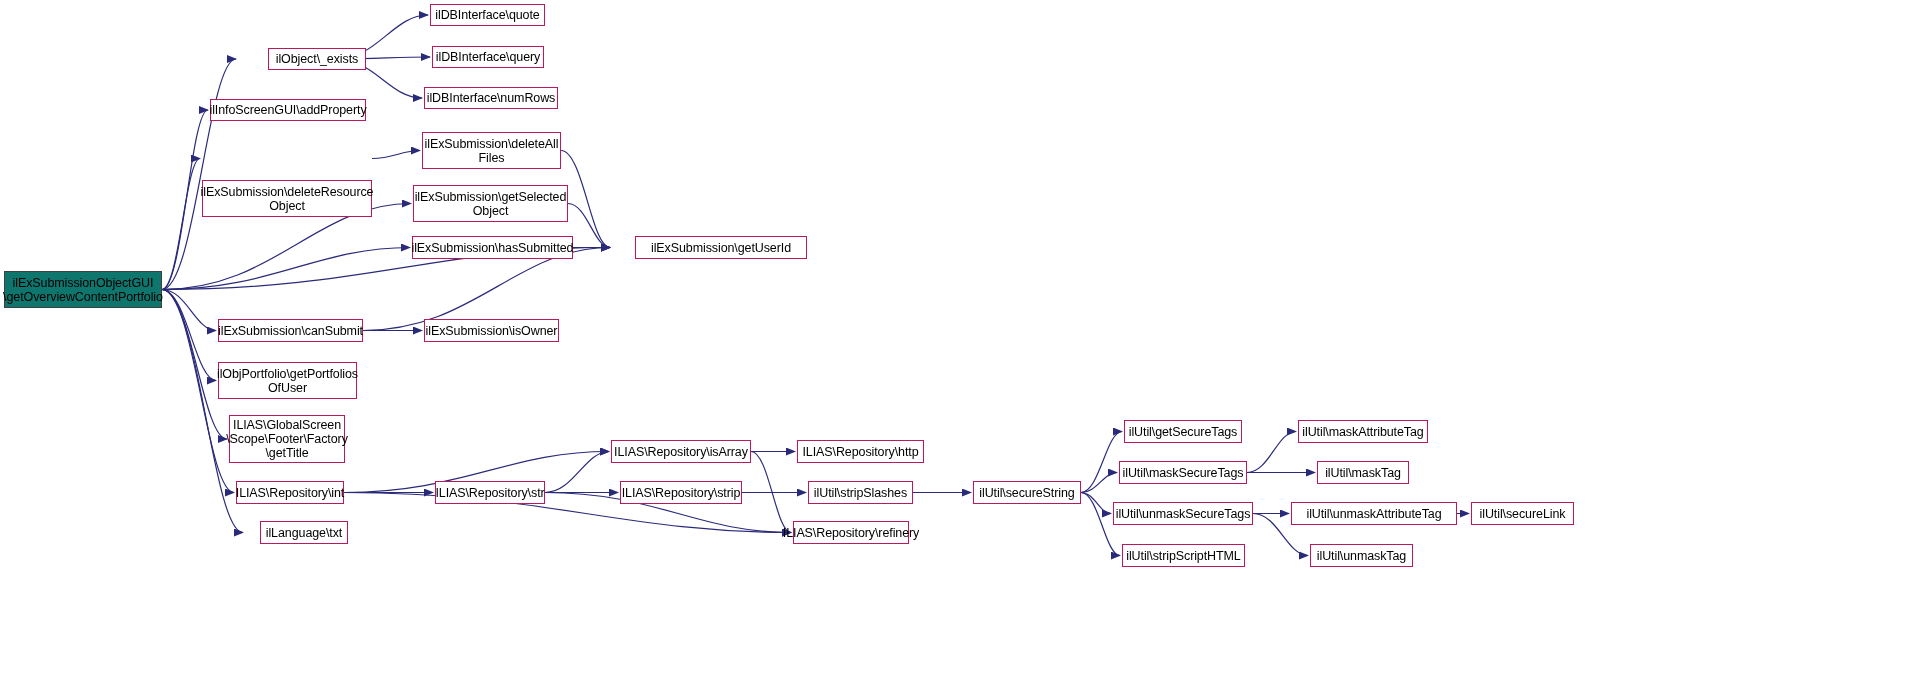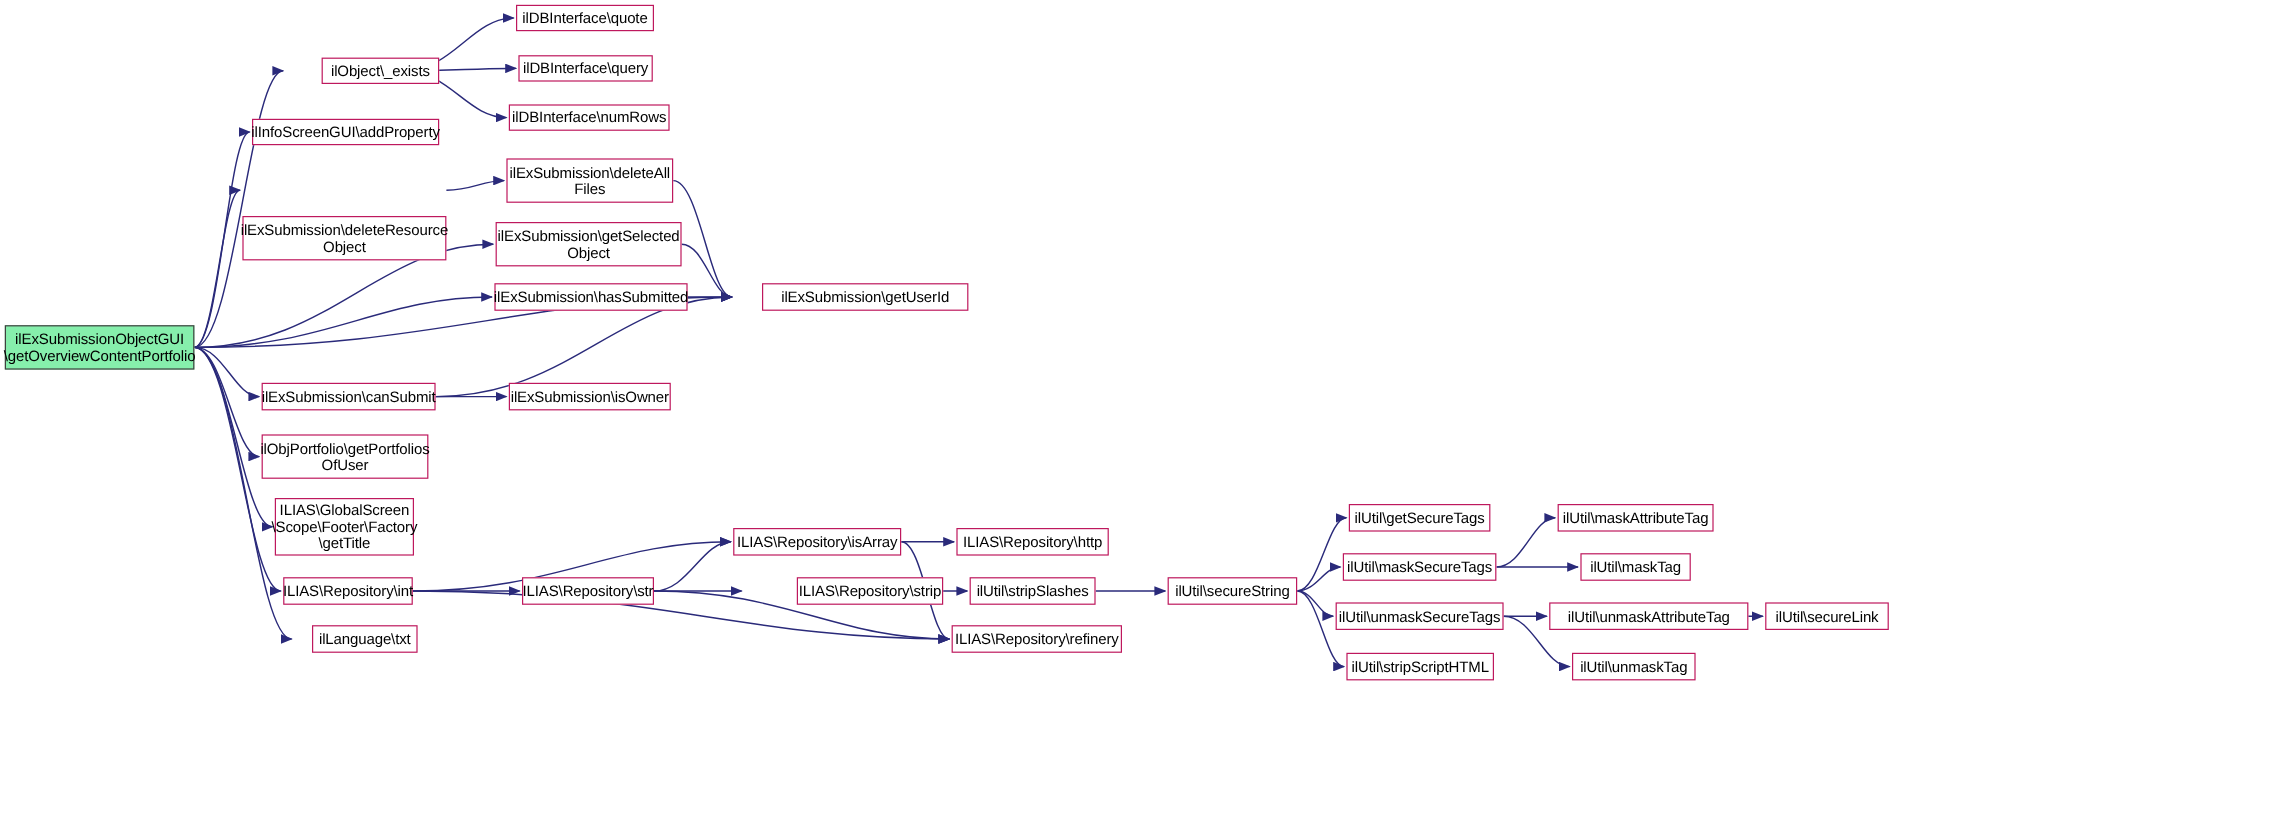--- a/index.html
+++ b/index.html
@@ -33,21 +33,21 @@
     line-height: 14px;
     display: flex;
     align-items: center;
     justify-content: center;
     text-align: center;
     white-space: pre-line;
     letter-spacing: -0.1px;
     z-index: 2;
   }
   .node.root {
-    background: #86efac;
+    background: #0f766e;
     border: 1px solid #404040;
   }
 </style>
 </head>
 <body>
 
 <div id="canvas">
   <svg id="edges" viewBox="0 0 1911 696">
     <defs>
       <marker id="arrow" markerWidth="10" markerHeight="8" refX="9" refY="4" orient="auto" markerUnits="userSpaceOnUse">
@@ -116,24 +116,24 @@
       <div class="node" style="left: 424px; top: 319px; width: 135px; height: 23px;">ilExSubmission\isOwner</div>
       <div class="node" style="left: 218px; top: 362px; width: 139px; height: 37px;">ilObjPortfolio\getPortfolios
 OfUser</div>
       <div class="node" style="left: 229px; top: 415px; width: 116px; height: 48px;">ILIAS\GlobalScreen
 \Scope\Footer\Factory
 \getTitle</div>
       <div class="node" style="left: 236px; top: 481px; width: 108px; height: 23px;">ILIAS\Repository\int</div>
       <div class="node" style="left: 245px; top: 521px; width: 88px; height: 23px; margin-left: 15px;">ilLanguage\txt</div>
       <div class="node" style="left: 435px; top: 481px; width: 110px; height: 23px;">ILIAS\Repository\str</div>
       <div class="node" style="left: 611px; top: 440px; width: 140px; height: 23px;">ILIAS\Repository\isArray</div>
-      <div class="node" style="left: 620px; top: 481px; width: 122px; height: 23px; margin-left: 44px;">ILIAS\Repository\strip</div>
+      <div class="node" style="left: 620px; top: 481px; width: 122px; height: 23px;">ILIAS\Repository\strip</div>
       <div class="node" style="left: 797px; top: 440px; width: 127px; height: 23px;">ILIAS\Repository\http</div>
       <div class="node" style="left: 808px; top: 481px; width: 105px; height: 23px;">ilUtil\stripSlashes</div>
-      <div class="node" style="left: 793px; top: 521px; width: 142px; height: 23px;">ILIAS\Repository\refinery</div>
+      <div class="node" style="left: 793px; top: 521px; width: 116px; height: 23px;">ILIAS\Repository\refinery</div>
       <div class="node" style="left: 973px; top: 481px; width: 108px; height: 23px;">ilUtil\secureString</div>
       <div class="node" style="left: 1124px; top: 420px; width: 118px; height: 23px;">ilUtil\getSecureTags</div>
       <div class="node" style="left: 1119px; top: 461px; width: 128px; height: 23px;">ilUtil\maskSecureTags</div>
       <div class="node" style="left: 1113px; top: 502px; width: 140px; height: 23px;">ilUtil\unmaskSecureTags</div>
       <div class="node" style="left: 1122px; top: 544px; width: 123px; height: 23px;">ilUtil\stripScriptHTML</div>
       <div class="node" style="left: 1298px; top: 420px; width: 130px; height: 23px;">ilUtil\maskAttributeTag</div>
       <div class="node" style="left: 1317px; top: 461px; width: 92px; height: 23px;">ilUtil\maskTag</div>
       <div class="node" style="left: 1291px; top: 502px; width: 166px; height: 23px;">ilUtil\unmaskAttributeTag</div>
       <div class="node" style="left: 1310px; top: 544px; width: 103px; height: 23px;">ilUtil\unmaskTag</div>
       <div class="node" style="left: 1471px; top: 502px; width: 103px; height: 23px;">ilUtil\secureLink</div>

